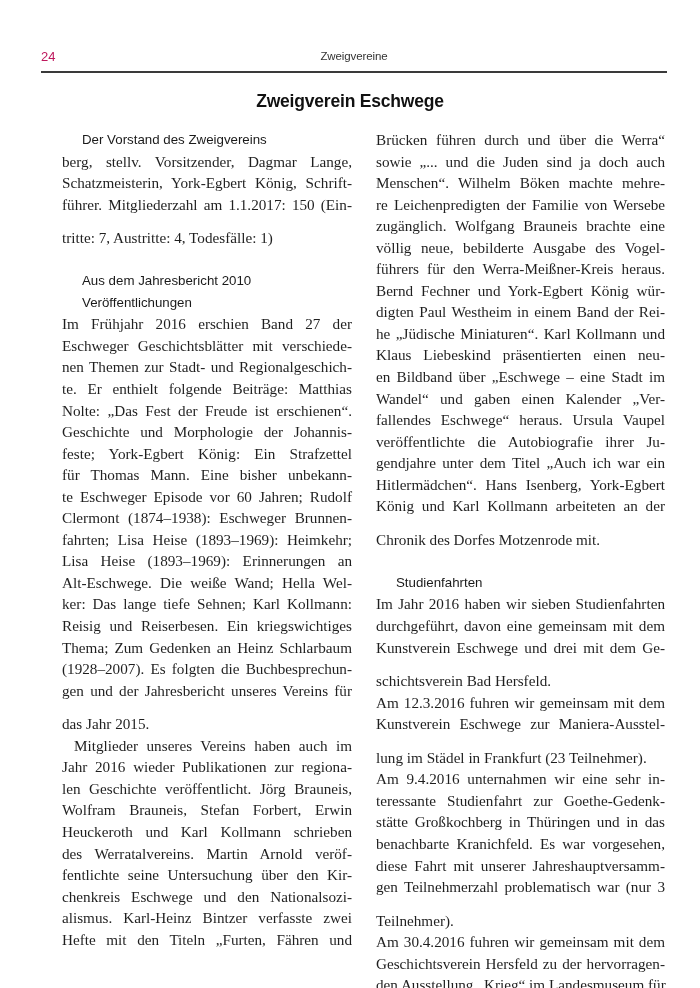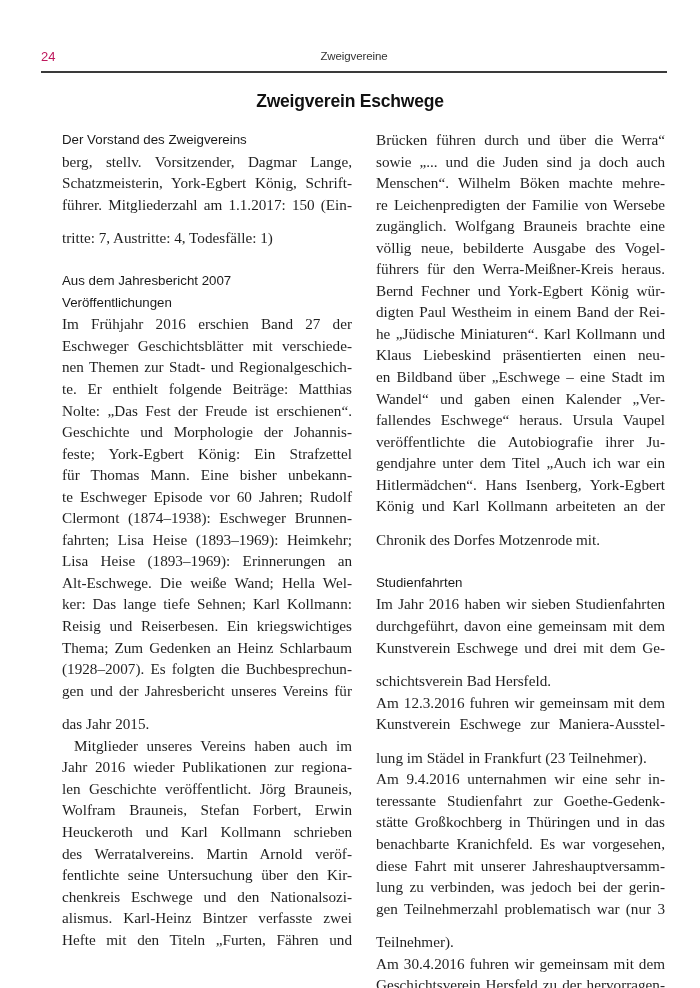--- a/index.html
+++ b/index.html
@@ -8,21 +8,21 @@
   .page-num { position: absolute; left: 0; top: 1px; font-family: "Liberation Sans", sans-serif; font-size: 13px; color: #be185d; }
   .running-title { position: absolute; left: 0; right: 0; top: 2px; text-align: center; font-family: "Liberation Sans", sans-serif; font-size: 11.5px; color: #333; letter-spacing: -0.1px; }
   .rule { position: absolute; left: 41px; top: 71px; width: 626px; height: 2px; background: #3a3a3a; }
   .title { position: absolute; left: 0; width: 700px; top: 91px; text-align: center; font-family: "Liberation Sans", sans-serif; font-weight: bold; font-size: 17.5px; color: #111; letter-spacing: -0.2px; }
   .col { position: absolute; top: 129px; }
   .col-left { left: 62px; width: 290px; }
   .col-right { left: 376px; width: 289px; }
   .line { font-family: "Liberation Serif", serif; font-size: 15.2px; line-height: 21.55px; height: 21.55px; white-space: nowrap; text-align: justify; text-align-last: justify; color: #1f1f1f; overflow: visible; }
   .line.last { text-align-last: left; margin-top: 12px; }
   .line.indent { text-indent: 12px; }
-  .heading { font-family: "Liberation Sans", sans-serif; font-size: 13.3px; line-height: 21.55px; height: 21.55px; color: #1a1a1a; white-space: nowrap; }
+  .heading { font-family: "Liberation Sans", sans-serif; font-size: 13.3px; line-height: 21.55px; height: 21.55px; color: #1a1a1a; white-space: nowrap; margin-left: 20px; }
   .gap { height: 21.55px; }
   .block { }
 </style>
 </head>
 <body>
 
 <div class="header">
   <span class="page-num">24</span>
   <div class="running-title">Zweigvereine</div>
 </div>
@@ -35,21 +35,21 @@
     <div class="heading">Der Vorstand des Zweigvereins</div>
     <div>
         <div class="line">berg, stellv. Vorsitzender, Dagmar Lange,</div>
         <div class="line">Schatzmeisterin, York-Egbert König, Schrift-</div>
         <div class="line">führer. Mitgliederzahl am 1.1.2017: 150 (Ein-</div>
         <div class="line last">tritte: 7, Austritte: 4, Todesfälle: 1)</div>
       </div>
   </div>
   <div class="gap"></div>
   <div class="block">
-    <div class="heading">Aus dem Jahresbericht 2007</div>
+    <div class="heading">Aus dem Jahresbericht 2010</div>
     <div class="heading">Veröffentlichungen</div>
     <div>
         <div class="line">Im Frühjahr 2016 erschien Band 27 der</div>
         <div class="line">Eschweger Geschichtsblätter mit verschiede-</div>
         <div class="line">nen Themen zur Stadt- und Regionalgeschich-</div>
         <div class="line">te. Er enthielt folgende Beiträge: Matthias</div>
         <div class="line">Nolte: „Das Fest der Freude ist erschienen“.</div>
         <div class="line">Geschichte und Morphologie der Johannis-</div>
         <div class="line">feste; York-Egbert König: Ein Strafzettel</div>
         <div class="line">für Thomas Mann. Eine bisher unbekann-</div>
@@ -115,21 +115,20 @@
         <div class="line">Am 12.3.2016 fuhren wir gemeinsam mit dem</div>
         <div class="line">Kunstverein Eschwege zur Maniera-Ausstel-</div>
         <div class="line last">lung im Städel in Frankfurt (23 Teilnehmer).</div>
       </div>
     <div>
         <div class="line">Am 9.4.2016 unternahmen wir eine sehr in-</div>
         <div class="line">teressante Studienfahrt zur Goethe-Gedenk-</div>
         <div class="line">stätte Großkochberg in Thüringen und in das</div>
         <div class="line">benachbarte Kranichfeld. Es war vorgesehen,</div>
         <div class="line">diese Fahrt mit unserer Jahreshauptversamm-</div>
-        <div class="line">lung zu verbinden, was jedoch bei der gerin-</div>
         <div class="line">gen Teilnehmerzahl problematisch war (nur 3</div>
         <div class="line last">Teilnehmer).</div>
       </div>
     <div>
         <div class="line">Am 30.4.2016 fuhren wir gemeinsam mit dem</div>
         <div class="line">Geschichtsverein Hersfeld zu der hervorragen-</div>
         <div class="line">den Ausstellung „Krieg“ im Landesmuseum für</div>
       </div>
   </div>
 </div>

